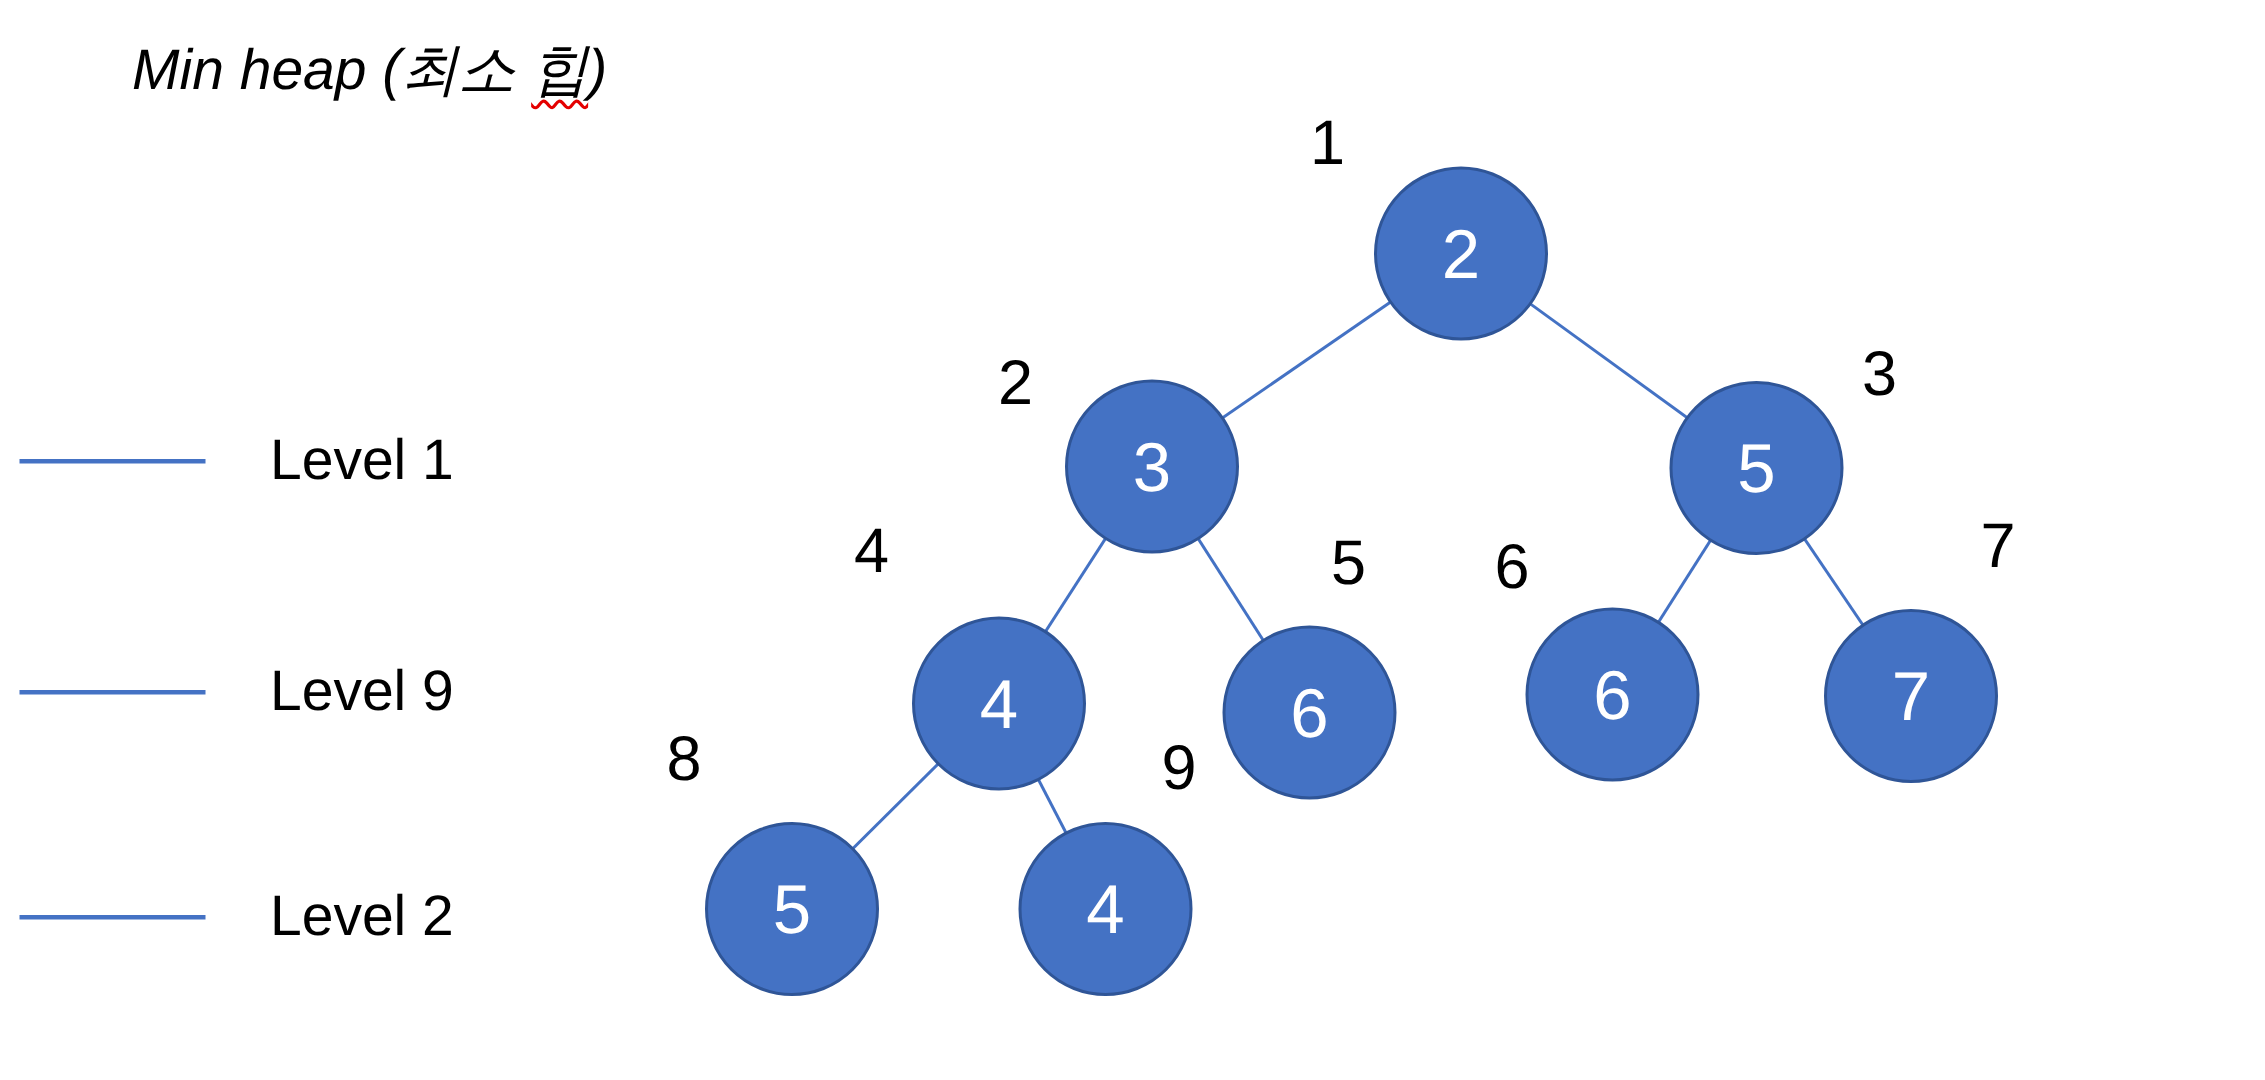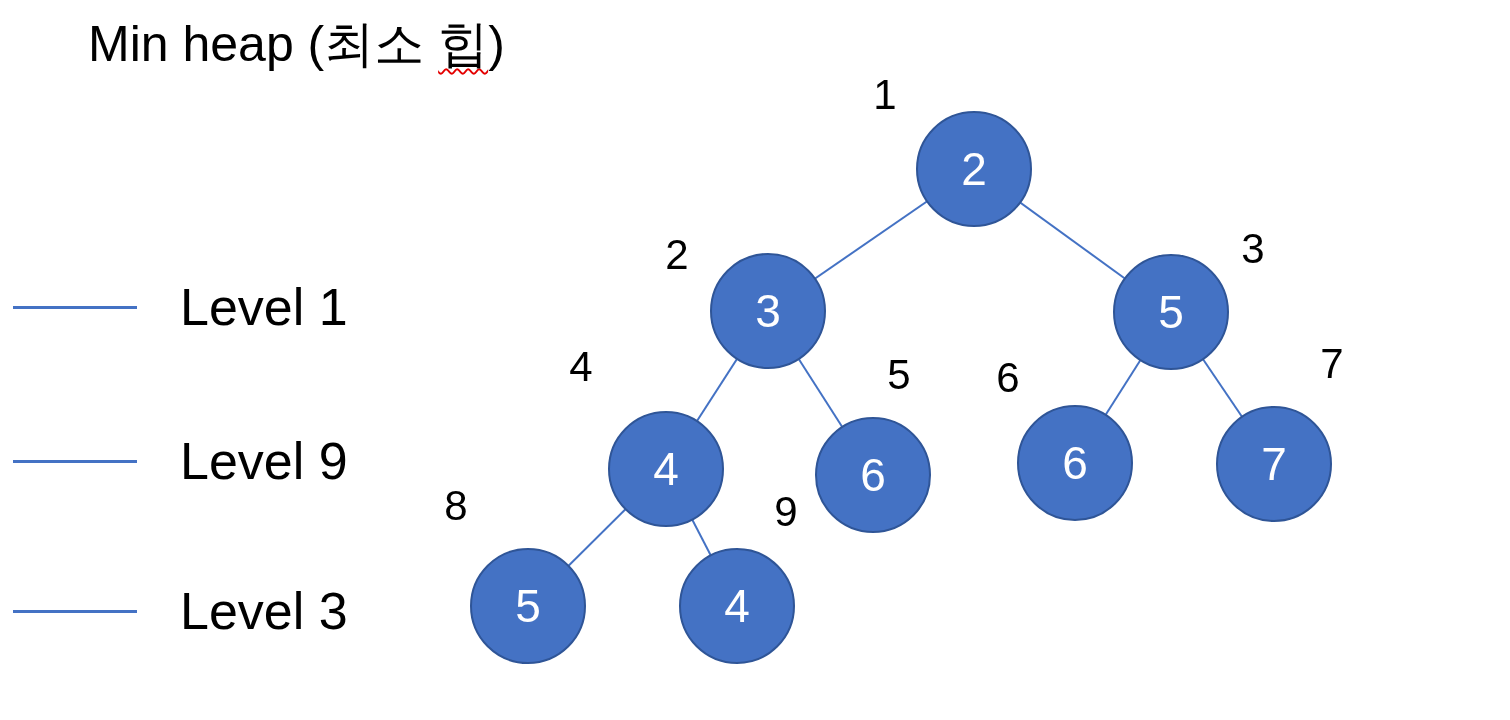--- a/index.html
+++ b/index.html
@@ -19,26 +19,27 @@
   .canvas {
     position: relative;
     width: 1510px;
     height: 720px;
     background: #ffffff;
     overflow: hidden;
   }
   .title {
     position: absolute;
     left: 88px;
-    top: 13px;
-    font-size: 50px;
+    top: 24px;
+    font-size: 38px;
     font-weight: 400;
     line-height: 1.25;
     color: var(--text);
     white-space: nowrap;
+    font-style: italic;
   }
   .title .misspelled {
     text-decoration: underline;
     text-decoration-style: wavy;
     text-decoration-color: var(--spellcheck-underline);
     text-decoration-thickness: 2px;
     text-underline-offset: 7px;
   }
   .legend-row {
     position: absolute;
@@ -49,21 +50,21 @@
     white-space: nowrap;
   }
   .legend-line {
     width: 124px;
     height: 3px;
     background: var(--edge);
     flex: none;
   }
   .legend-label {
     margin-left: 43px;
-    font-size: 52px;
+    font-size: 38px;
     color: var(--text);
   }
   .edges {
     position: absolute;
     left: 0; top: 0;
     width: 1510px;
     height: 720px;
   }
   .edges line {
     stroke: var(--edge);
@@ -104,21 +105,21 @@
   <div class="legend-row" style="top:285px">
     <div class="legend-line"></div>
     <div class="legend-label">Level 1</div>
   </div>
   <div class="legend-row" style="top:439px">
     <div class="legend-line"></div>
     <div class="legend-label">Level 9</div>
   </div>
   <div class="legend-row" style="top:589px">
     <div class="legend-line"></div>
-    <div class="legend-label">Level 3</div>
+    <div class="legend-label">Level 2</div>
   </div>
 
   <svg class="edges" viewBox="0 0 1510 720" xmlns="http://www.w3.org/2000/svg">
     <line x1="974" y1="169" x2="768" y2="311"></line>
     <line x1="974" y1="169" x2="1171" y2="312"></line>
     <line x1="768" y1="311" x2="666" y2="469"></line>
     <line x1="768" y1="311" x2="873" y2="475"></line>
     <line x1="1171" y1="312" x2="1075" y2="463"></line>
     <line x1="1171" y1="312" x2="1274" y2="464"></line>
     <line x1="666" y1="469" x2="528" y2="606"></line>

